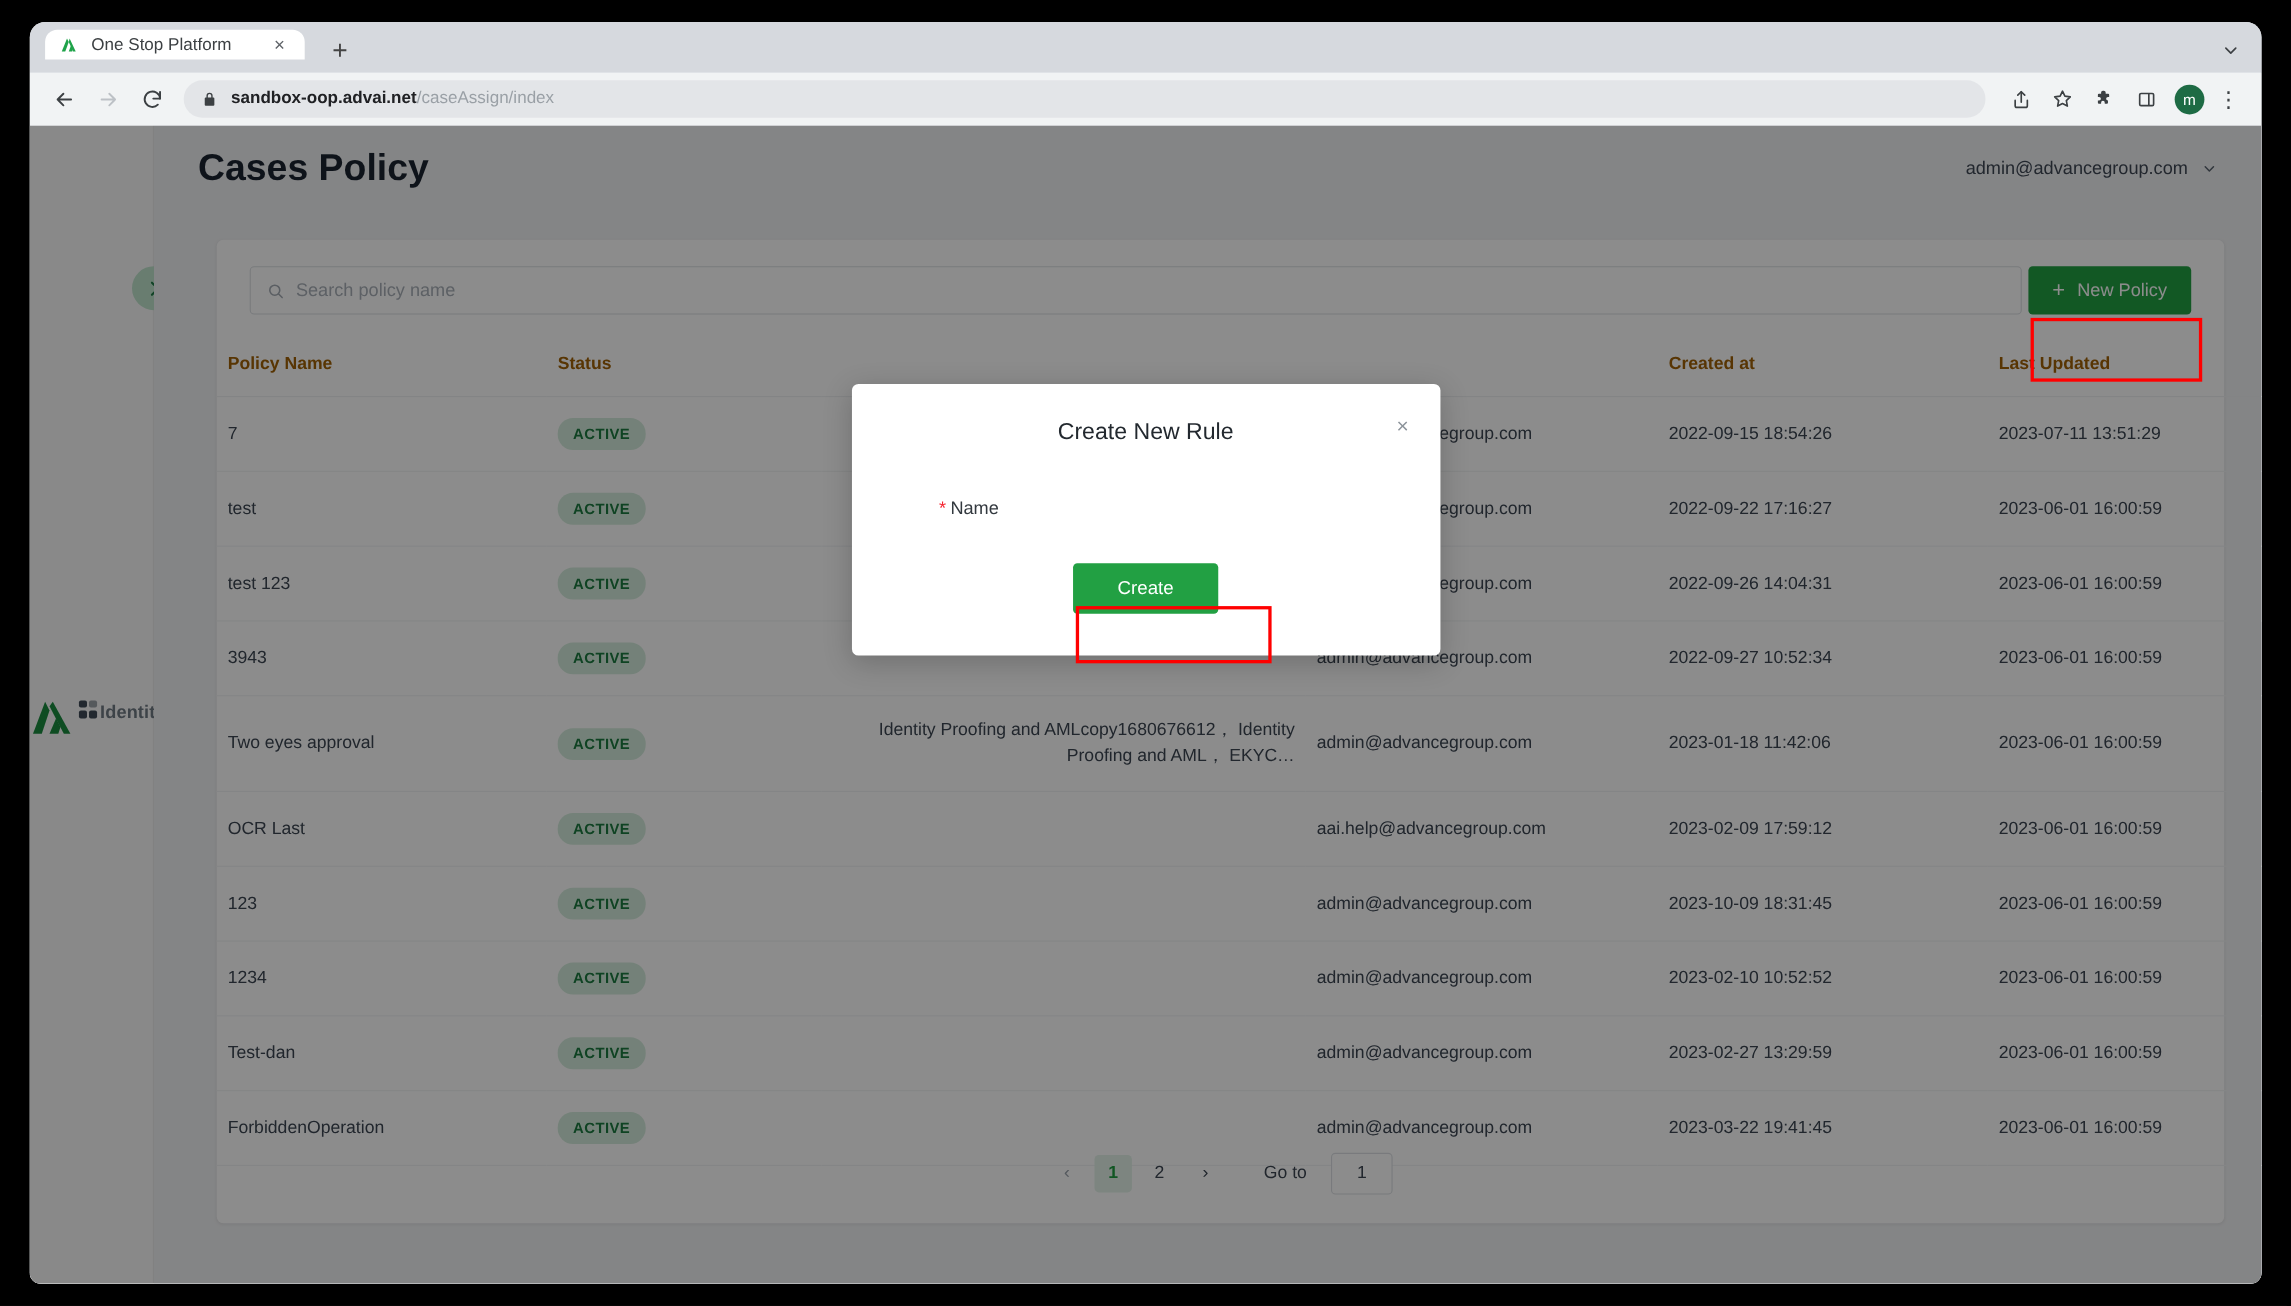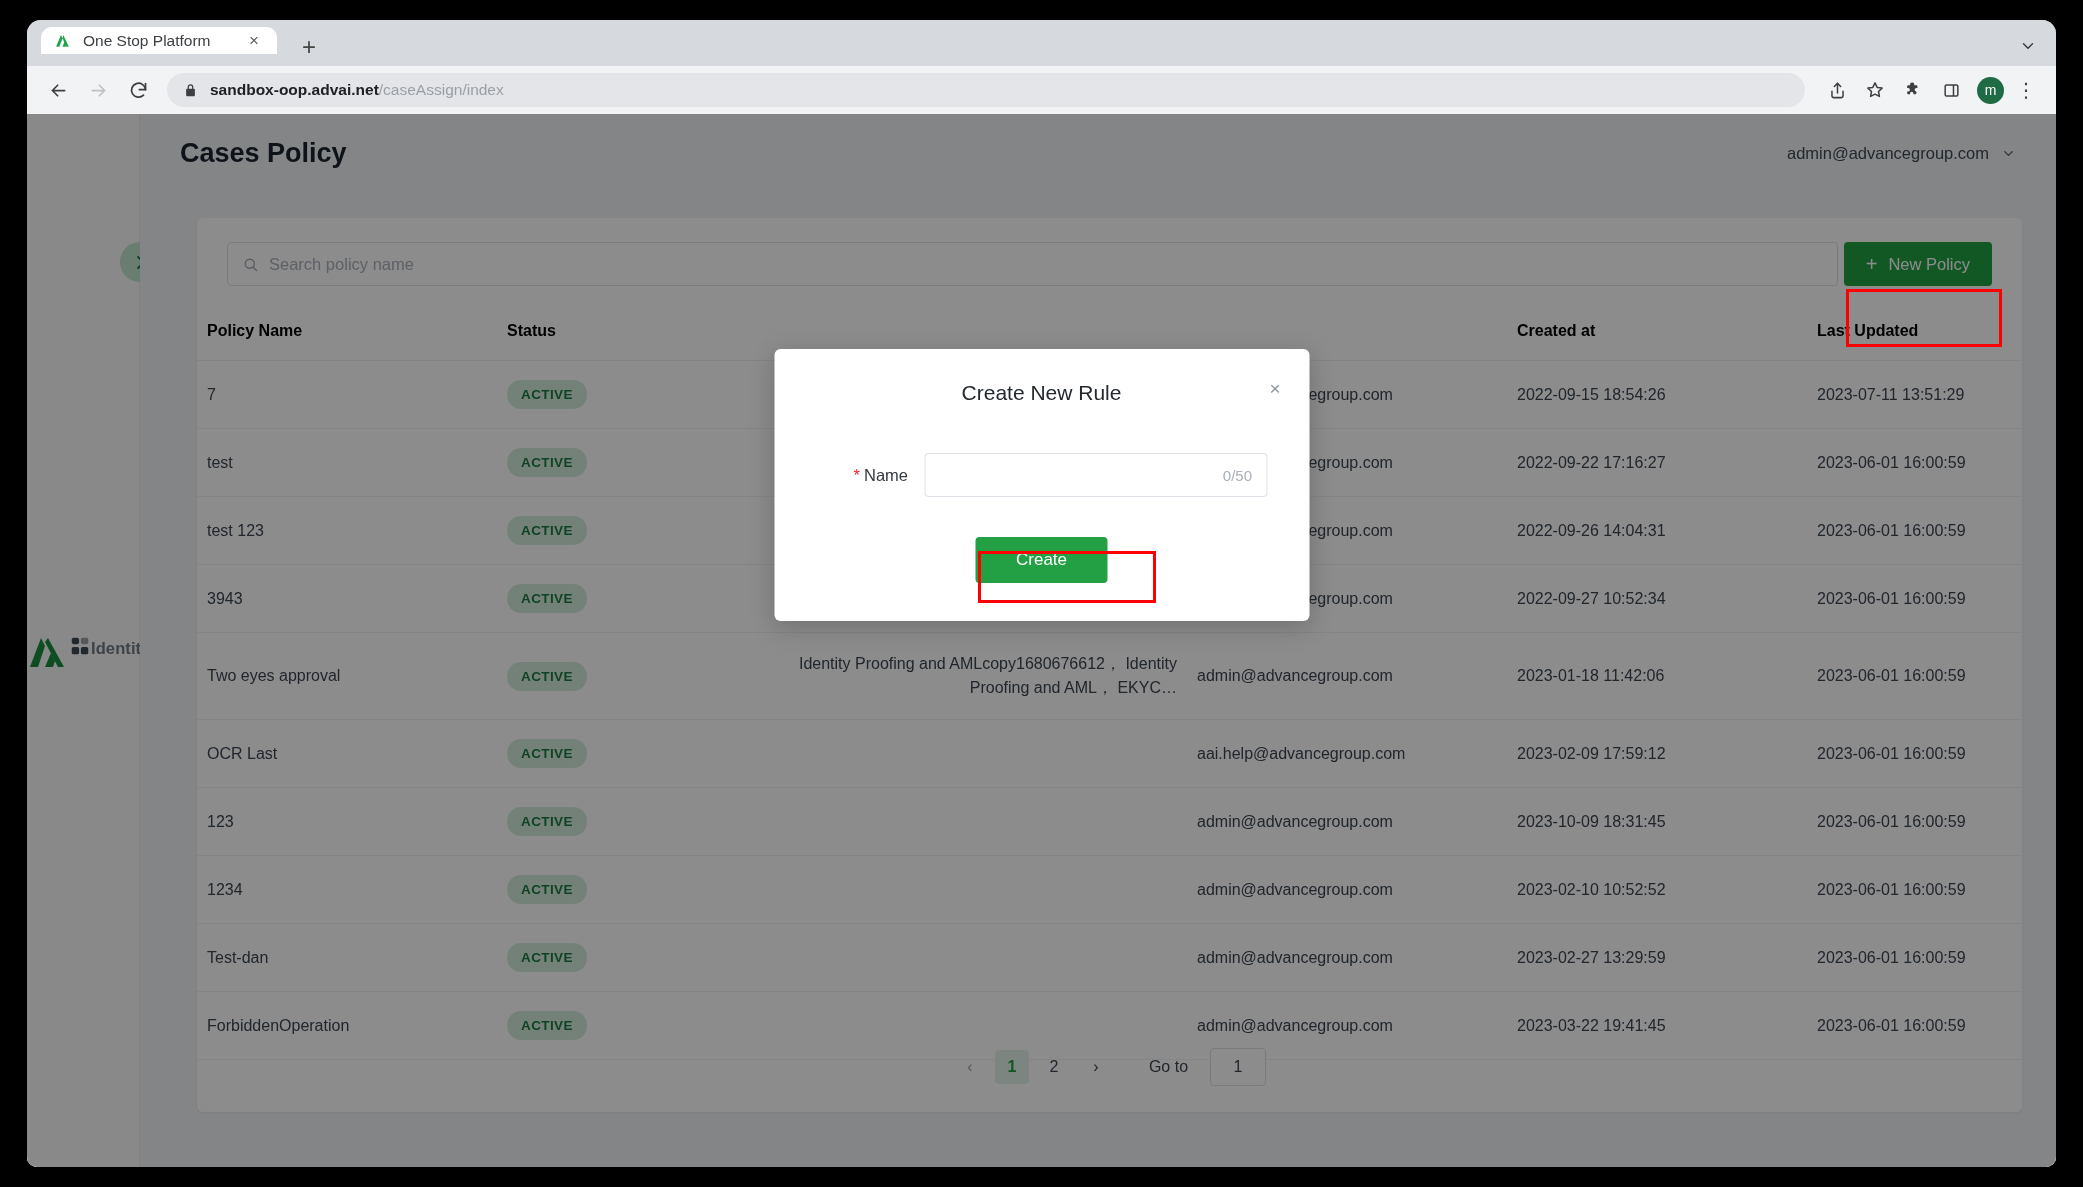--- a/index.html
+++ b/index.html
@@ -143,21 +143,21 @@
   .content {
     position: absolute; left: 113px; top: 0; right: 0; bottom: 0;
     background: #f1f2f4;
     padding: 0;
   }
   .topbar {
     height: 78px;
     display: flex; align-items: center; justify-content: space-between;
     padding: 0 40px 0 40px;
   }
-  .page-title { font-size: 27px; font-weight: 700; color: #1b2430; }
+  .page-title { font-size: 34px; font-weight: 700; color: #1b2430; }
   .user-menu { display: flex; align-items: center; font-size: 16.5px; color: #3f4855; }
   .user-caret { margin-left: 12px; color: #5a646f; display: flex; }
 
   .card {
     position: absolute;
     left: 57px; right: 34px; top: 104px; bottom: 55px;
     background: #ffffff;
     border-radius: 6px;
     box-shadow: 0 1px 3px rgba(0,0,0,.06);
   }
@@ -191,21 +191,21 @@
     font-size: 16.5px; font-family: inherit;
     padding: 0 22px;
     display: flex; align-items: center; gap: 11px;
     white-space: nowrap;
   }
   .plus-ic { font-size: 20px; line-height: 1; font-weight: 400; }
 
   table.policies { width: 100%; border-collapse: collapse; margin-top: 22px; table-layout: fixed; }
   table.policies th {
     text-align: left;
-    font-size: 16px; font-weight: 700; color: #000000;
+    font-size: 16px; font-weight: 700; color: #a16207;
     padding: 14px 10px 20px 10px;
     border-bottom: 1px solid #eef0f2;
   }
   table.policies td {
     font-size: 16px; color: #3c4652;
     padding: 19px 10px;
     border-bottom: 1px solid #f1f3f4;
     vertical-align: middle;
   }
   th.c-name, td.c-name { padding-left: 30px; width: 300px; }
@@ -646,24 +646,20 @@
       <div class="overlay"></div>
       <div class="modal">
         <div class="modal-head">
           <div class="modal-title">Create New Rule</div>
           <div class="modal-close">×</div>
         </div>
         <div class="modal-body">
           <div class="field-label">
             <span class="req-star">*</span><span>Name</span>
           </div>
-          <div class="field-input-wrap">
-            <input class="field-input" type="text" placeholder="" style="">
-            <span class="field-counter">0/50</span>
-          </div>
         </div>
         <div class="modal-footer">
           <button class="create-btn">Create</button>
         </div>
       </div>
 
       <div class="annot" style="left:1819px; top:175px; width:156px; height:58px;"></div>
       <div class="annot" style="left:951px; top:437px; width:178px; height:52px;"></div>
     </div>
   </div>

